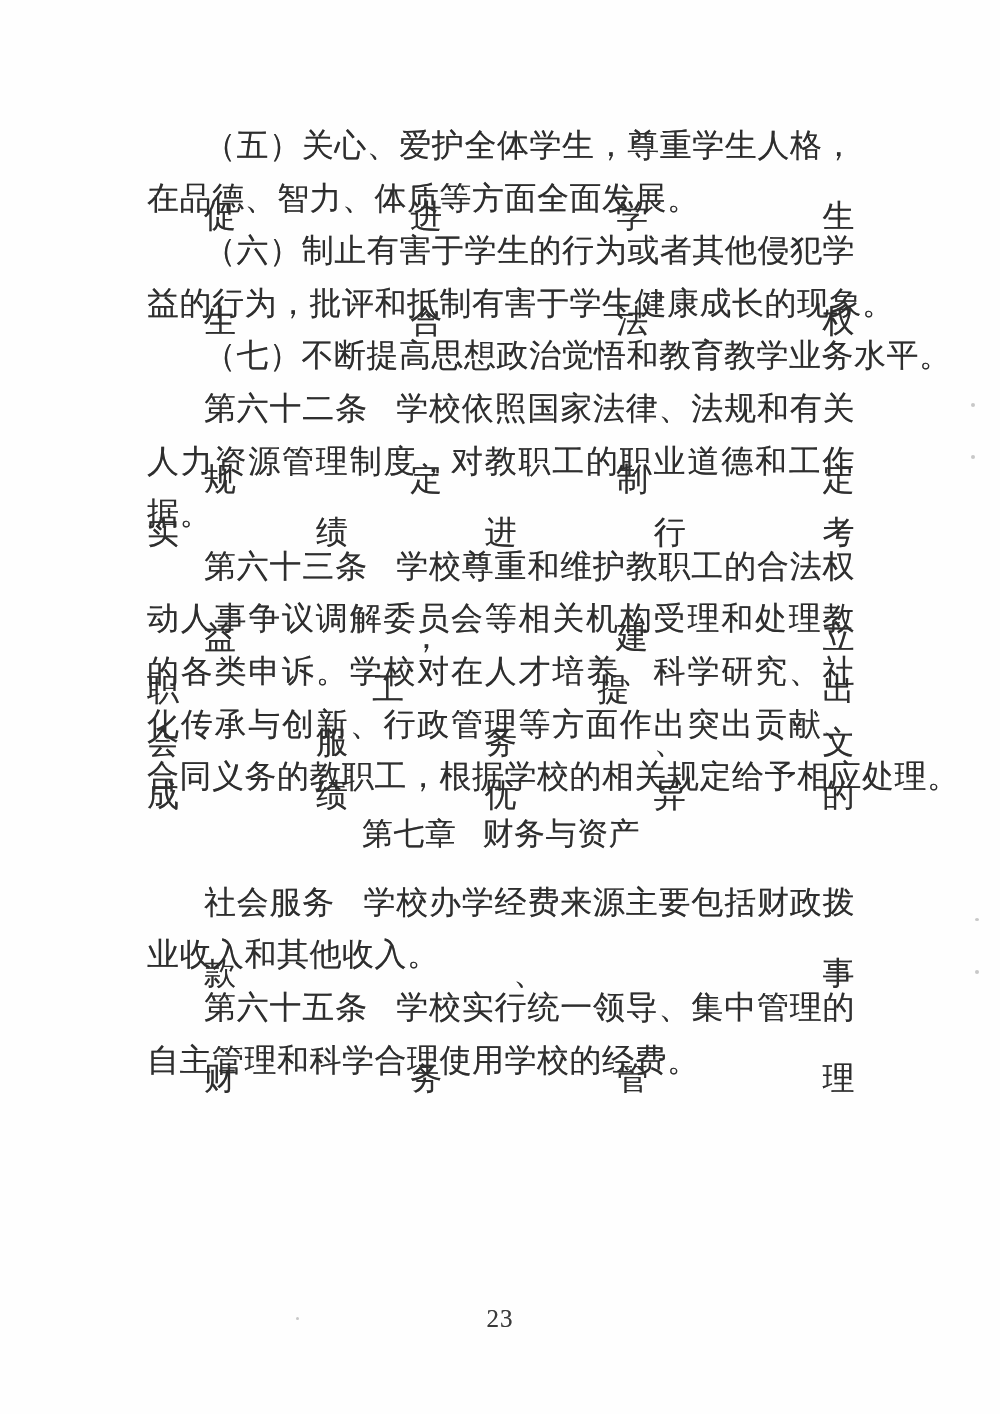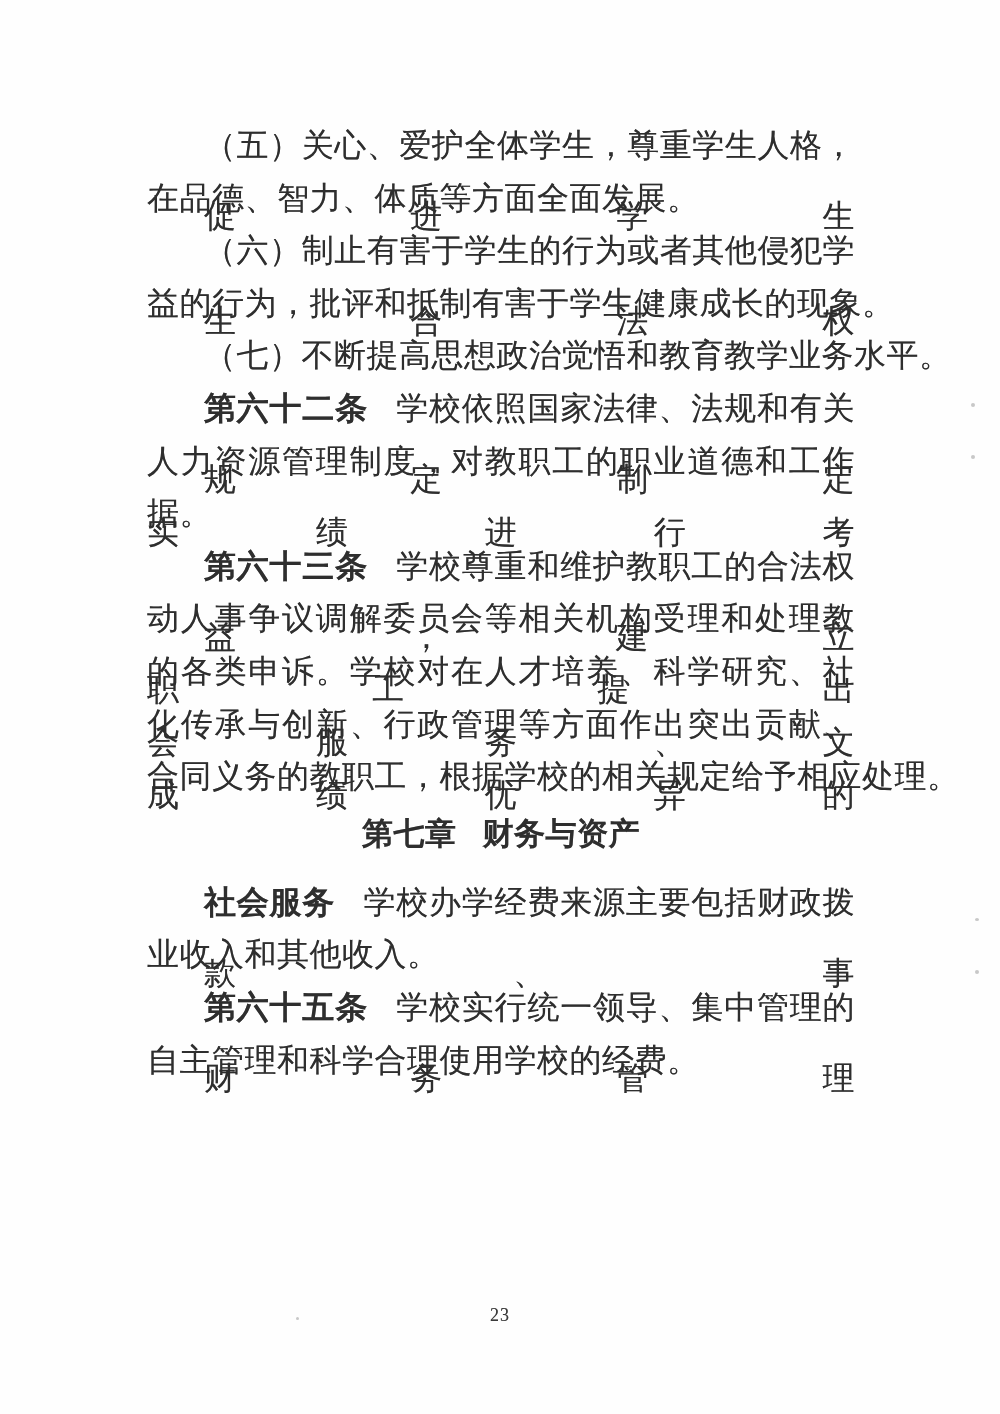--- a/index.html
+++ b/index.html
@@ -35,21 +35,21 @@
   .line.justify {
     white-space: normal;
     text-align: justify;
     text-align-last: justify;
     text-justify: inter-character;
   }
   .line.indent {
     padding-left: 57px;
   }
   .line .bold {
-    font-weight: 700;
+    font-weight: 400;
   }
   .line .gap {
     display: inline-block;
     width: 28px;
   }
   .line.chapter {
     text-align-last: center;
     font-size: 31px;
     font-weight: 700;
     height: 66px;
@@ -59,21 +59,21 @@
   }
   .line.chapter .gap {
     width: 26px;
   }
   .page-number {
     position: absolute;
     top: 1305px;
     left: 0;
     right: 0;
     text-align: center;
-    font-size: 18px;
+    font-size: 25px;
     letter-spacing: 1px;
     color: #3a3a3a;
     text-shadow: 0 0 0.5px rgba(60,60,60,0.5);
   }
   .speck {
     position: absolute;
     border-radius: 50%;
     background: #9a9a9a;
     opacity: 0.55;
   }

